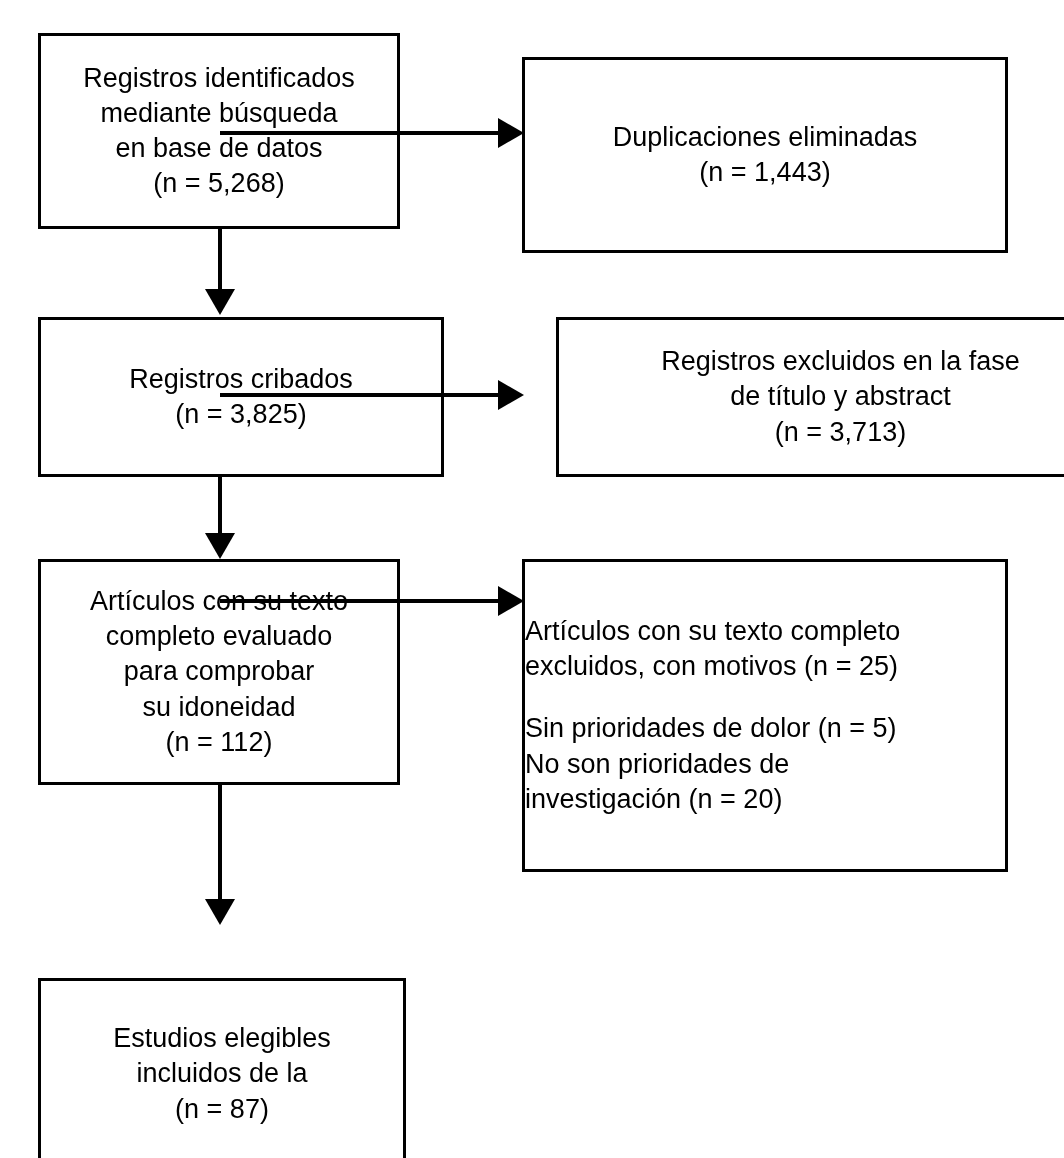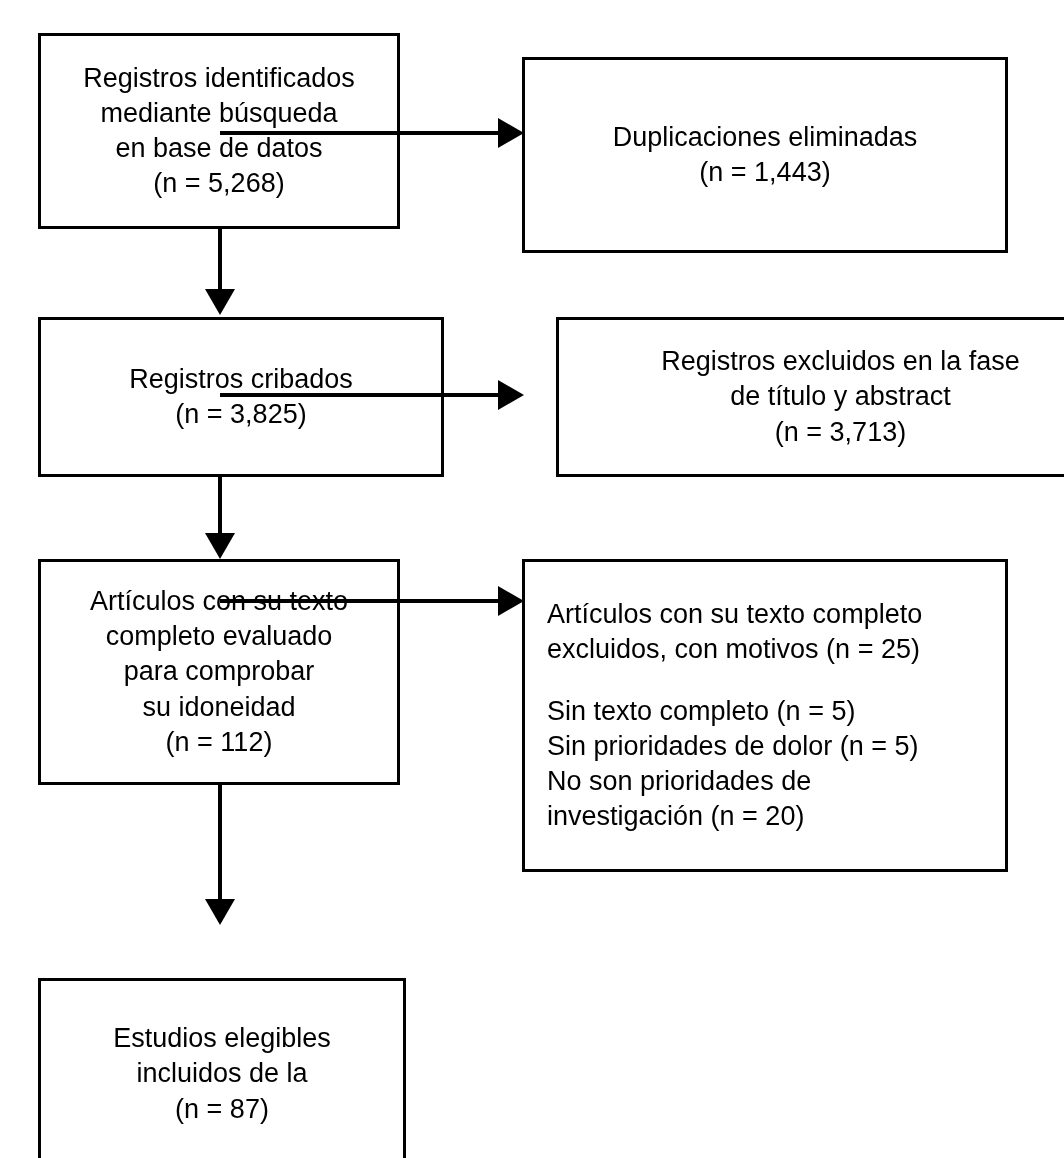--- a/index.html
+++ b/index.html
@@ -31,21 +31,20 @@
     line-height: 1.30;
     color: #000000;
   }
   .box.center {
     align-items: center;
     text-align: center;
   }
   .box.left {
     align-items: flex-start;
     text-align: right;
-    padding-left: 22px;
     padding-right: 12px;
   }
   .box .line {
     white-space: pre;
   }
   .box .spacer {
     height: 27px;
   }
   
   .h-line {
@@ -120,21 +119,20 @@
     <div class="line">completo evaluado</div>
     <div class="line">para comprobar</div>
     <div class="line">su idoneidad</div>
     <div class="line">(n = 112)</div>
   </div>
 
   <div class="box left" style="left:522px; top:559px; width:486px; height:313px;">
     <div class="line">Artículos con su texto completo</div>
     <div class="line">excluidos, con motivos (n = 25)</div>
     <div class="spacer"></div>
-    <div class="line">Sin texto completo (n = 5)</div>
     <div class="line">Sin prioridades de dolor (n = 5)</div>
     <div class="line">No son prioridades de</div>
     <div class="line">investigación (n = 20)</div>
   </div>
 
   <div class="h-line" style="left:220px; top:599px; width:280px;"></div>
   <div class="arrow-right" style="left:498px; top:586px;"></div>
 
   <div class="v-line" style="left:218px; top:785px; width:4px; height:118px;"></div>
   <div class="arrow-down" style="left:205px; top:899px;"></div>

